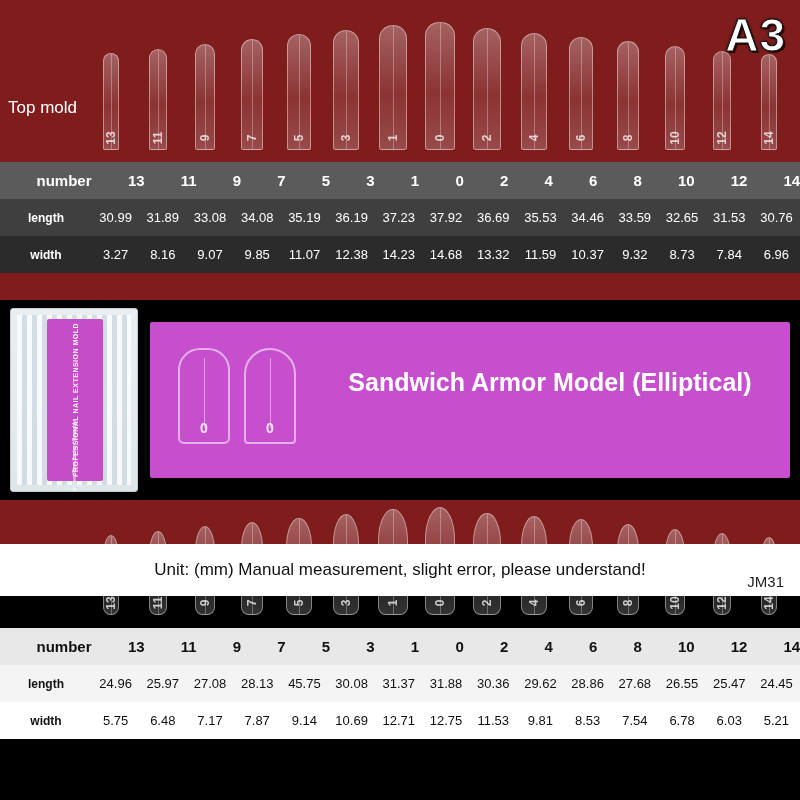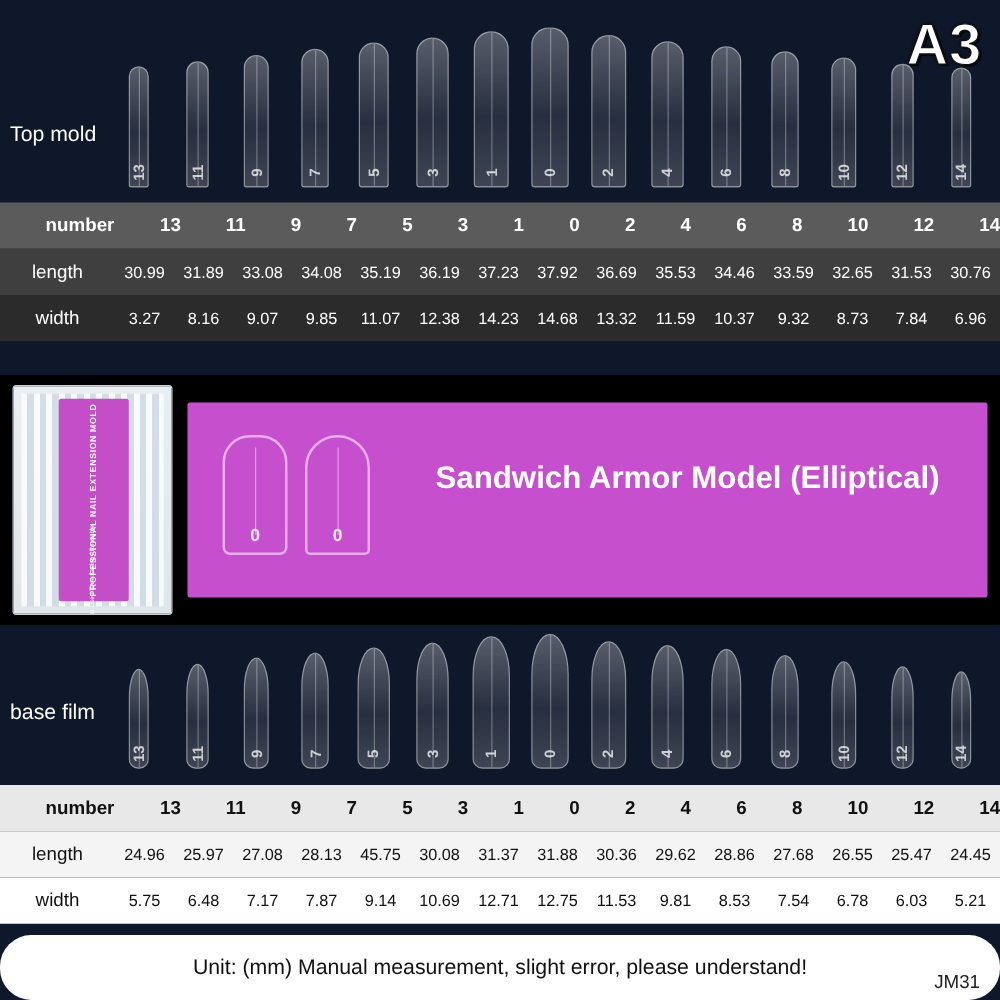--- a/index.html
+++ b/index.html
@@ -2,21 +2,21 @@
 <html><head>
 <meta charset="utf-8">
 <style>
   * { box-sizing: border-box; margin: 0; padding: 0; }
   html, body {
     width: 800px; height: 800px;
     background: #000;
     font-family: "Liberation Sans", sans-serif;
     overflow: hidden;
   }
-  .page { position: relative; width: 800px; height: 800px; background: #0f172a; }
+  .page { position: relative; width: 800px; height: 596px; background: #7f1d1d; }
 
   
   .badge {
     position: absolute; top: 8px; right: 14px;
     font-size: 46px; font-weight: bold; color: #fff;
     letter-spacing: 1px;
     text-shadow: 0 0 3px #000, 2px 2px 0 rgba(0,0,0,.6);
     -webkit-text-stroke: 1px #111;
   }
 
@@ -43,21 +43,21 @@
     font-weight: bold; transform: rotate(-90deg); transform-origin: center;
   }
   .rowlabel {
     position: absolute; left: 8px; color: #fff; font-size: 17px;
   }
 
   
   .table { position: absolute; left: 0; width: 800px; }
   .trow { display: flex; align-items: stretch; height: 37px; }
   .trow .hd {
-    width: 92px; flex: 0 0 92px; color: #fff; font-size: 15px; font-weight: normal;
+    width: 92px; flex: 0 0 92px; color: #fff; font-size: 12px; font-weight: bold;
     display: flex; align-items: center; justify-content: center;
   }
   .trow .cells { flex: 1; display: flex; }
   .trow .cells > div {
     flex: 1; display: flex; align-items: center; justify-content: center;
     color: #fff; font-size: 13px;
   }
   .trow.numrow .hd, .trow.numrow .cells > div { font-size: 15px; font-weight: bold; padding-left: 36px; }
   .r-num  { background: #5b5b5b; }
   .r-len  { background: #3f3f3f; }
@@ -122,21 +122,20 @@
     position: absolute; left: 170px; top: 92px; width: 460px; text-align: center;
     color: #fff; font-size: 15px;
   }
 
   
   .footer {
     position: absolute; left: 0; bottom: 0; width: 800px; height: 52px;
     background: #fff; color: #111;
     display: flex; align-items: center; justify-content: center;
     font-size: 17px;
-    border-radius: 25px;
   }
   .footer .code {
     position: absolute; right: 16px; bottom: 6px; font-size: 15px; color: #222;
   }
 </style>
 </head>
 <body>
 
 <div class="page">
 

